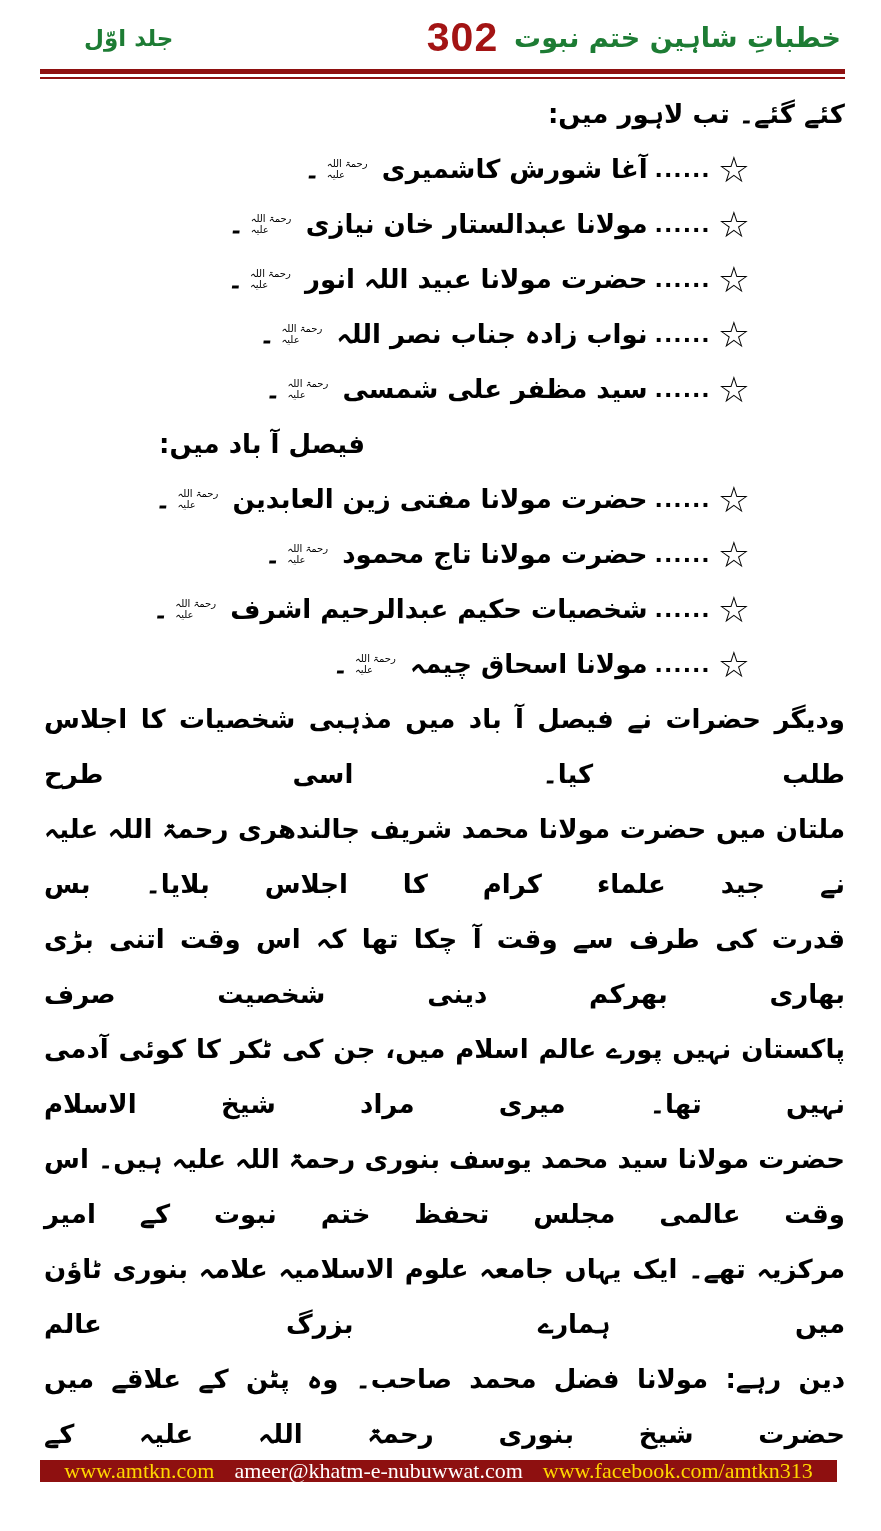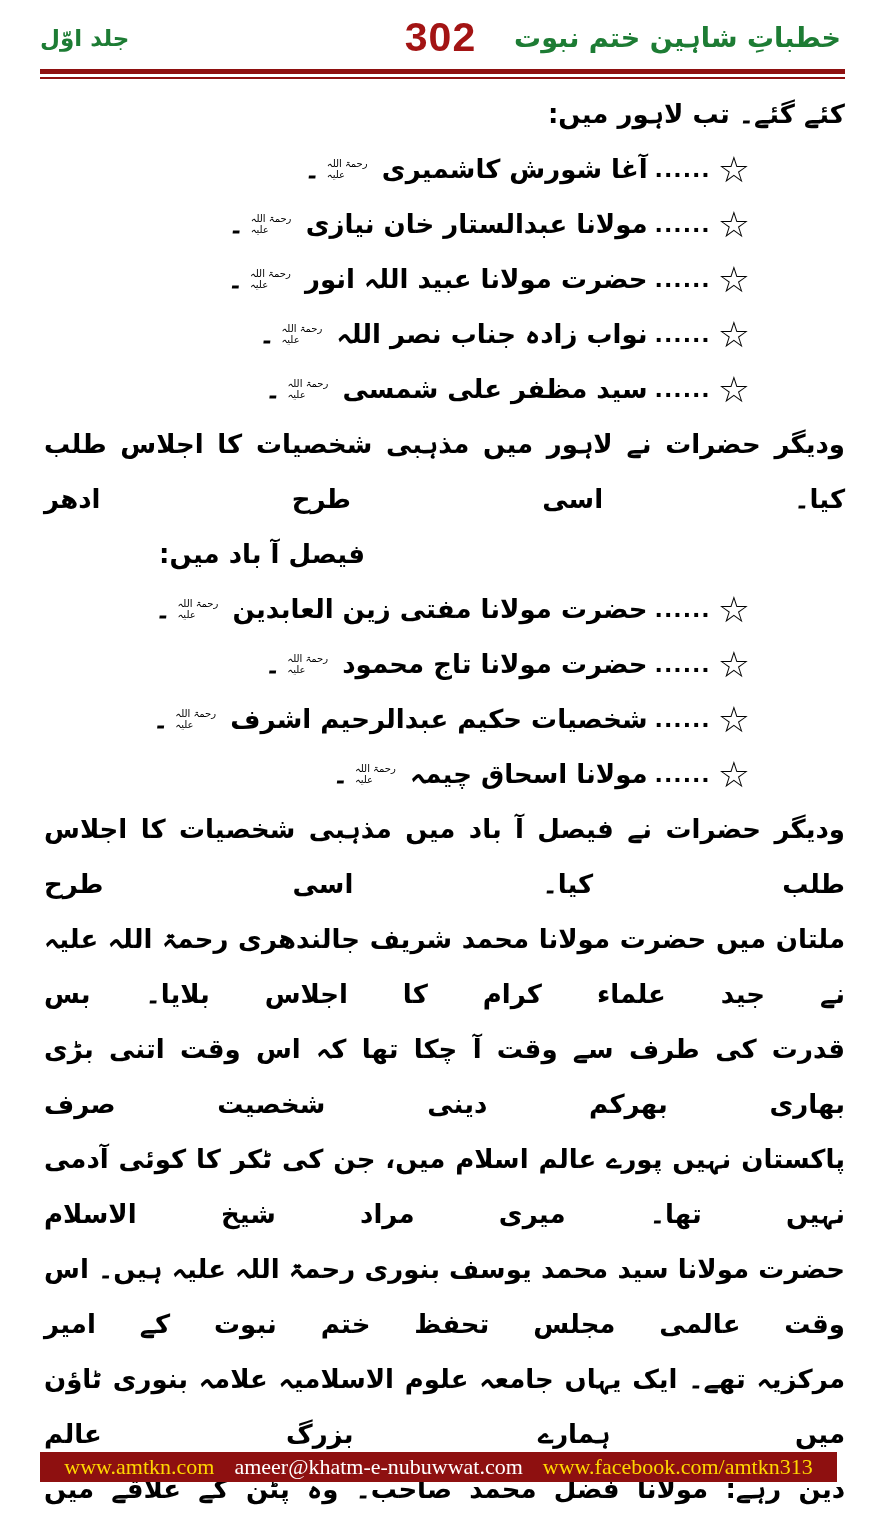--- a/index.html
+++ b/index.html
@@ -1,41 +1,41 @@
 <!DOCTYPE html>
 <html lang="ur"><head>
 <meta charset="utf-8">
 <style>
   html,body{margin:0;padding:0;background:#ffffff;}
   body{width:881px;height:1531px;font-family:"DejaVu Sans",sans-serif;}
   .page{position:relative;width:881px;height:1531px;background:#ffffff;overflow:hidden;}
 
   
-  .header{display:grid;grid-template-columns:1fr auto 1fr;align-items:center;padding:14px 40px 2px 40px;}
+  .header{display:grid;grid-template-columns:1fr auto 1fr;align-items:center;padding:14px 40px 2px 40px;margin-left:44px;}
   .volume{justify-self:start;color:#1d7c34;font-size:23px;font-weight:bold;}
   .pagenum{justify-self:center;color:#a31414;font-size:41px;font-weight:bold;font-family:"Liberation Sans",sans-serif;letter-spacing:1px;}
   .booktitle{justify-self:end;color:#1d7c34;font-size:27px;font-weight:bold;}
   .rule{margin:6px 36px 0 40px;height:3px;border-top:5px solid #8e1010;border-bottom:2px solid #8e1010;}
 
   
   .content{direction:rtl;padding:8px 36px 0 44px;color:#000;font-weight:700;font-size:26px;}
   .line{line-height:55px;white-space:nowrap;}
   .jline{line-height:55px;text-align:justify;text-align-last:justify;}
   .indent-intro{}
   .indent-city{margin-right:480px;}
 
   .item{display:flex;align-items:center;gap:7px;margin-right:95px;line-height:55px;}
   .star{font-size:36px;font-weight:400;line-height:1;}
   .dots{font-size:22px;letter-spacing:1px;font-weight:700;}
   .iname{white-space:nowrap;}
   .honorific{display:inline-block;font-size:10px;line-height:1.05;max-width:48px;font-weight:400;text-align:left;}
   .iend{font-weight:700;}
 
   
-  .footer{position:absolute;left:40px;right:44px;bottom:49px;height:30px;background:#8e1010;display:flex;align-items:center;justify-content:center;gap:20px;font-family:"Liberation Serif",serif;font-size:22px;}
+  .footer{position:absolute;left:40px;right:44px;bottom:49px;height:22px;background:#8e1010;display:flex;align-items:center;justify-content:center;gap:20px;font-family:"Liberation Serif",serif;font-size:22px;}
   .f-yellow{color:#ffd700;}
   .f-white{color:#ffffff;}
 </style>
 </head>
 <body>
 
 <div class="page">
 
   <div class="header">
     <div class="volume">جلد اوّل</div>
@@ -84,21 +84,20 @@
 
         <div class="item">
           <span class="star">☆</span>
           <span class="dots">......</span>
           <span class="iname">سید مظفر علی شمسی</span>
           <span class="honorific">رحمۃ اللہ علیہ</span>
           <span class="iend">۔</span>
         </div>
       </div>
 
-    <div class="jline">ودیگر حضرات نے لاہور میں مذہبی شخصیات کا اجلاس طلب کیا۔ اسی طرح ادھر</div>
     <div class="line indent-city">فیصل آ باد میں:</div>
 
     <div>
 
         <div class="item">
           <span class="star">☆</span>
           <span class="dots">......</span>
           <span class="iname">حضرت مولانا مفتی زین العابدین</span>
           <span class="honorific">رحمۃ اللہ علیہ</span>
           <span class="iend">۔</span>

